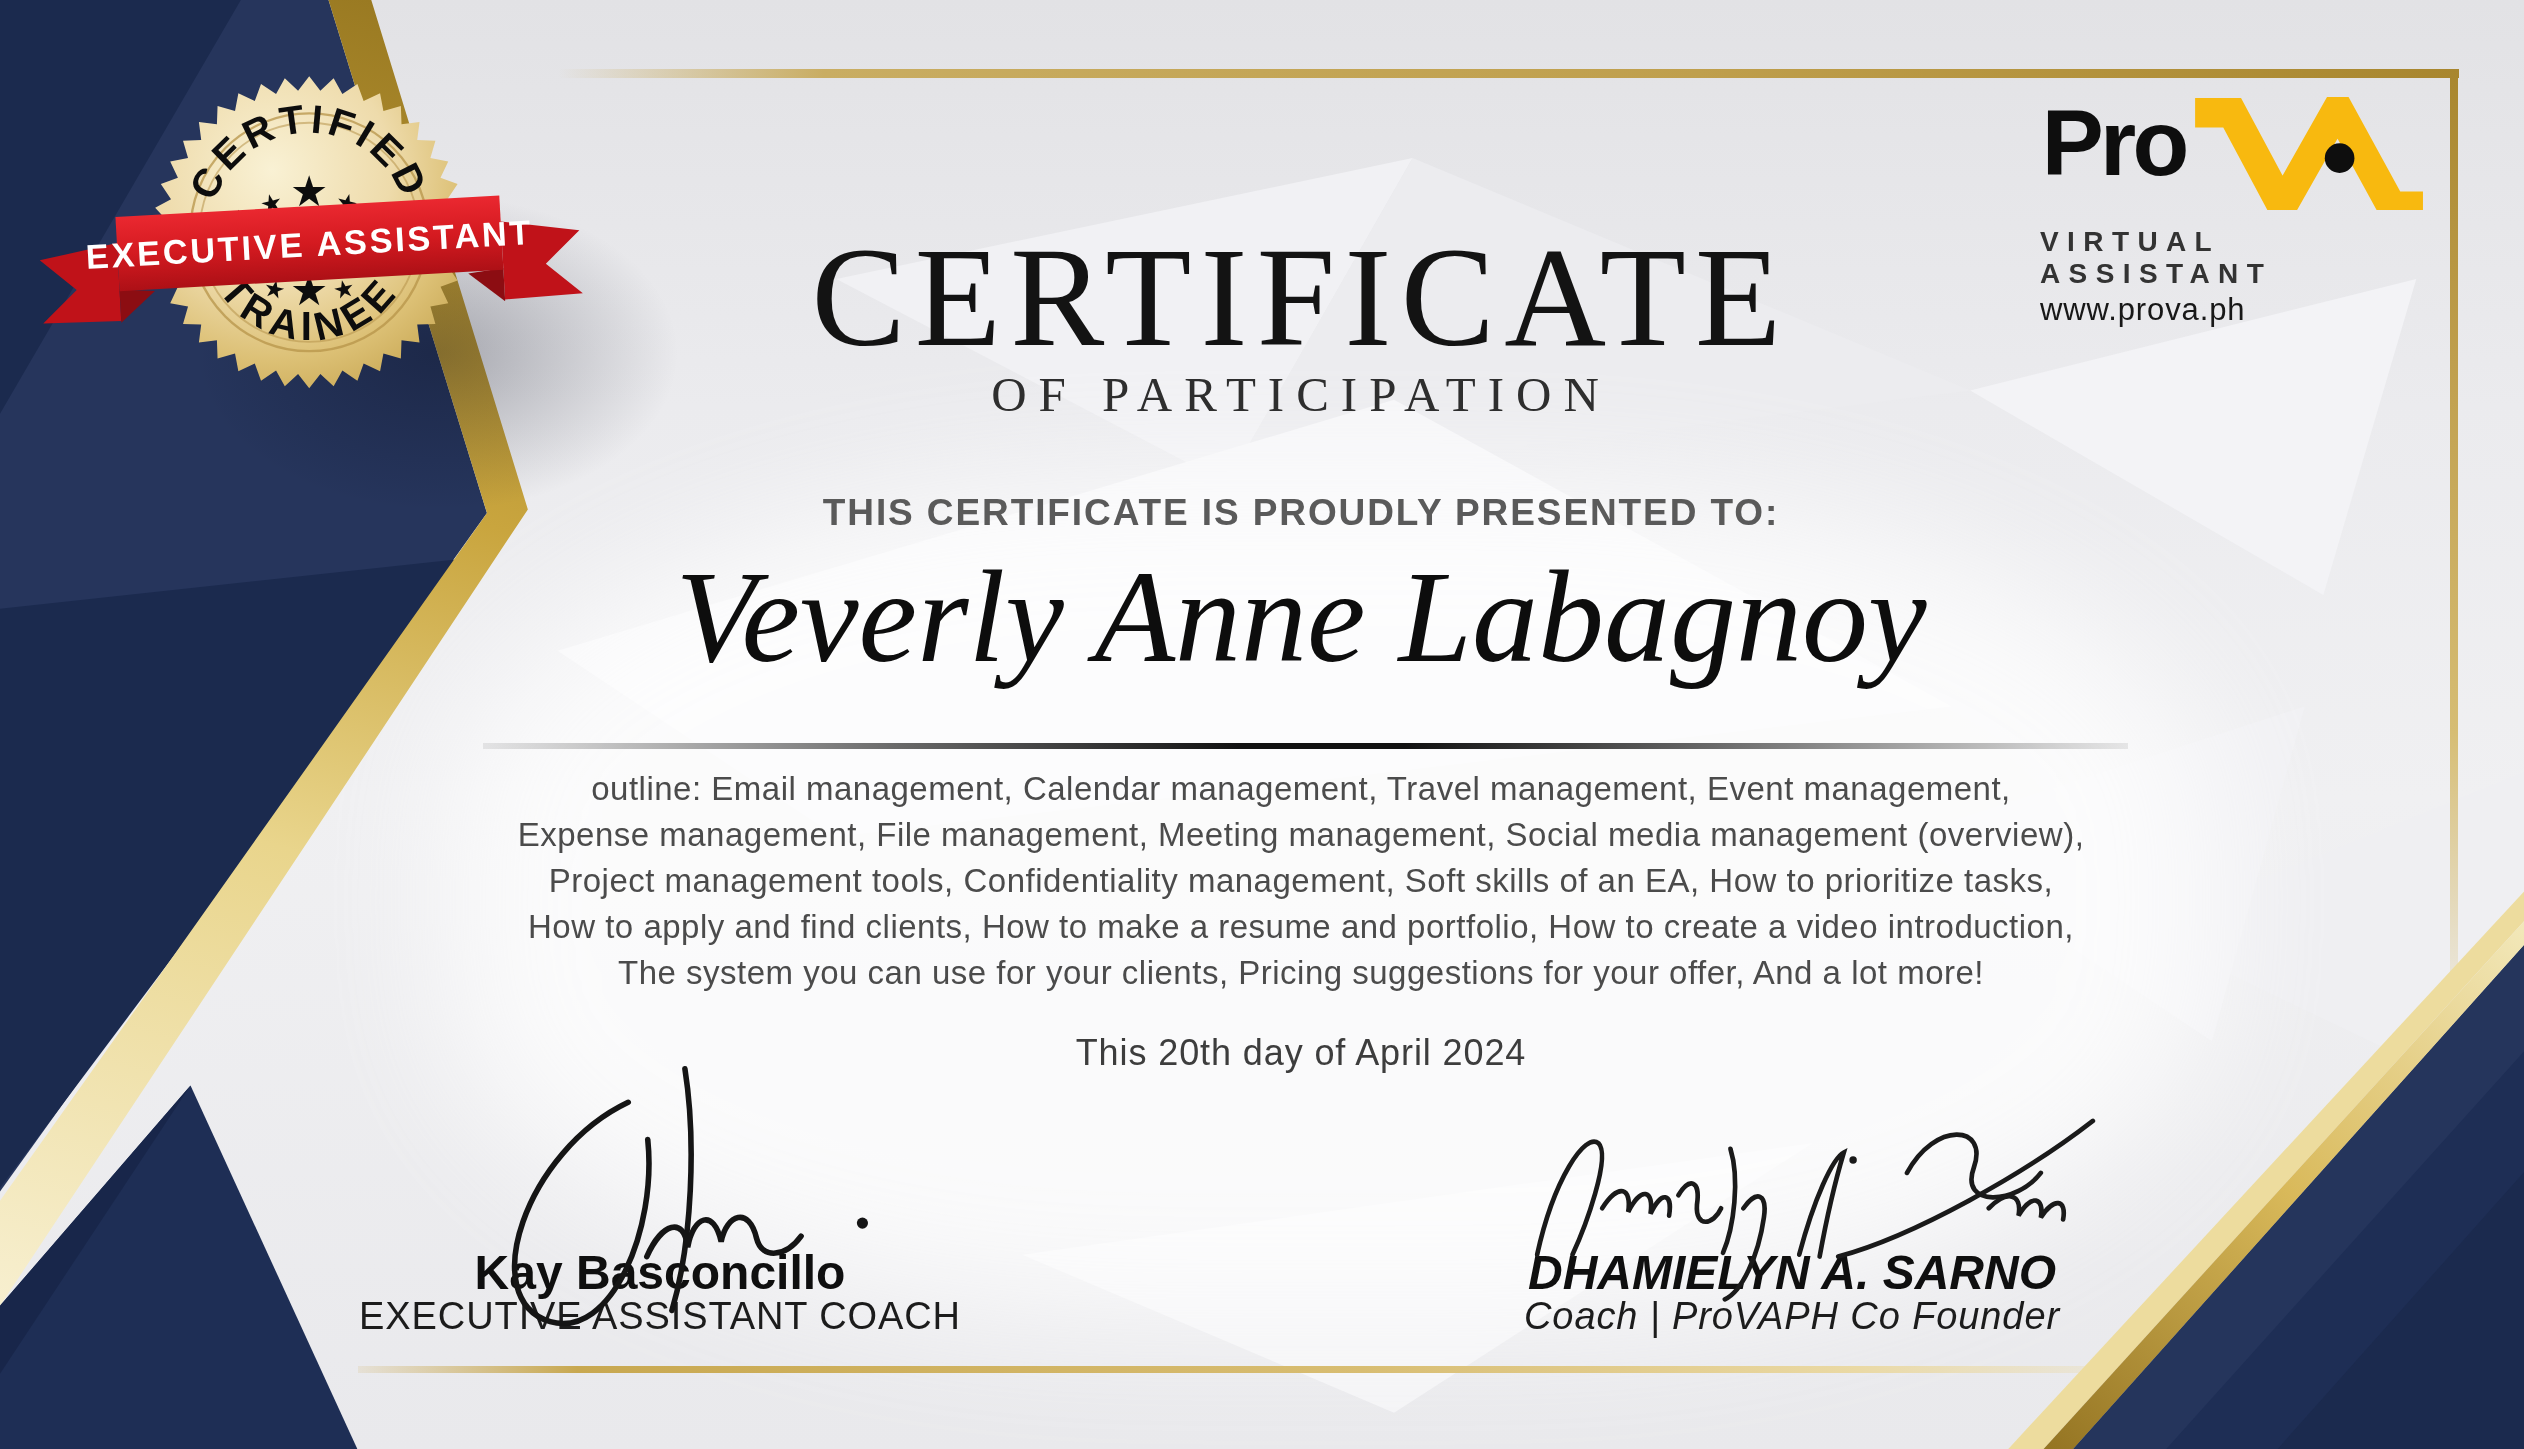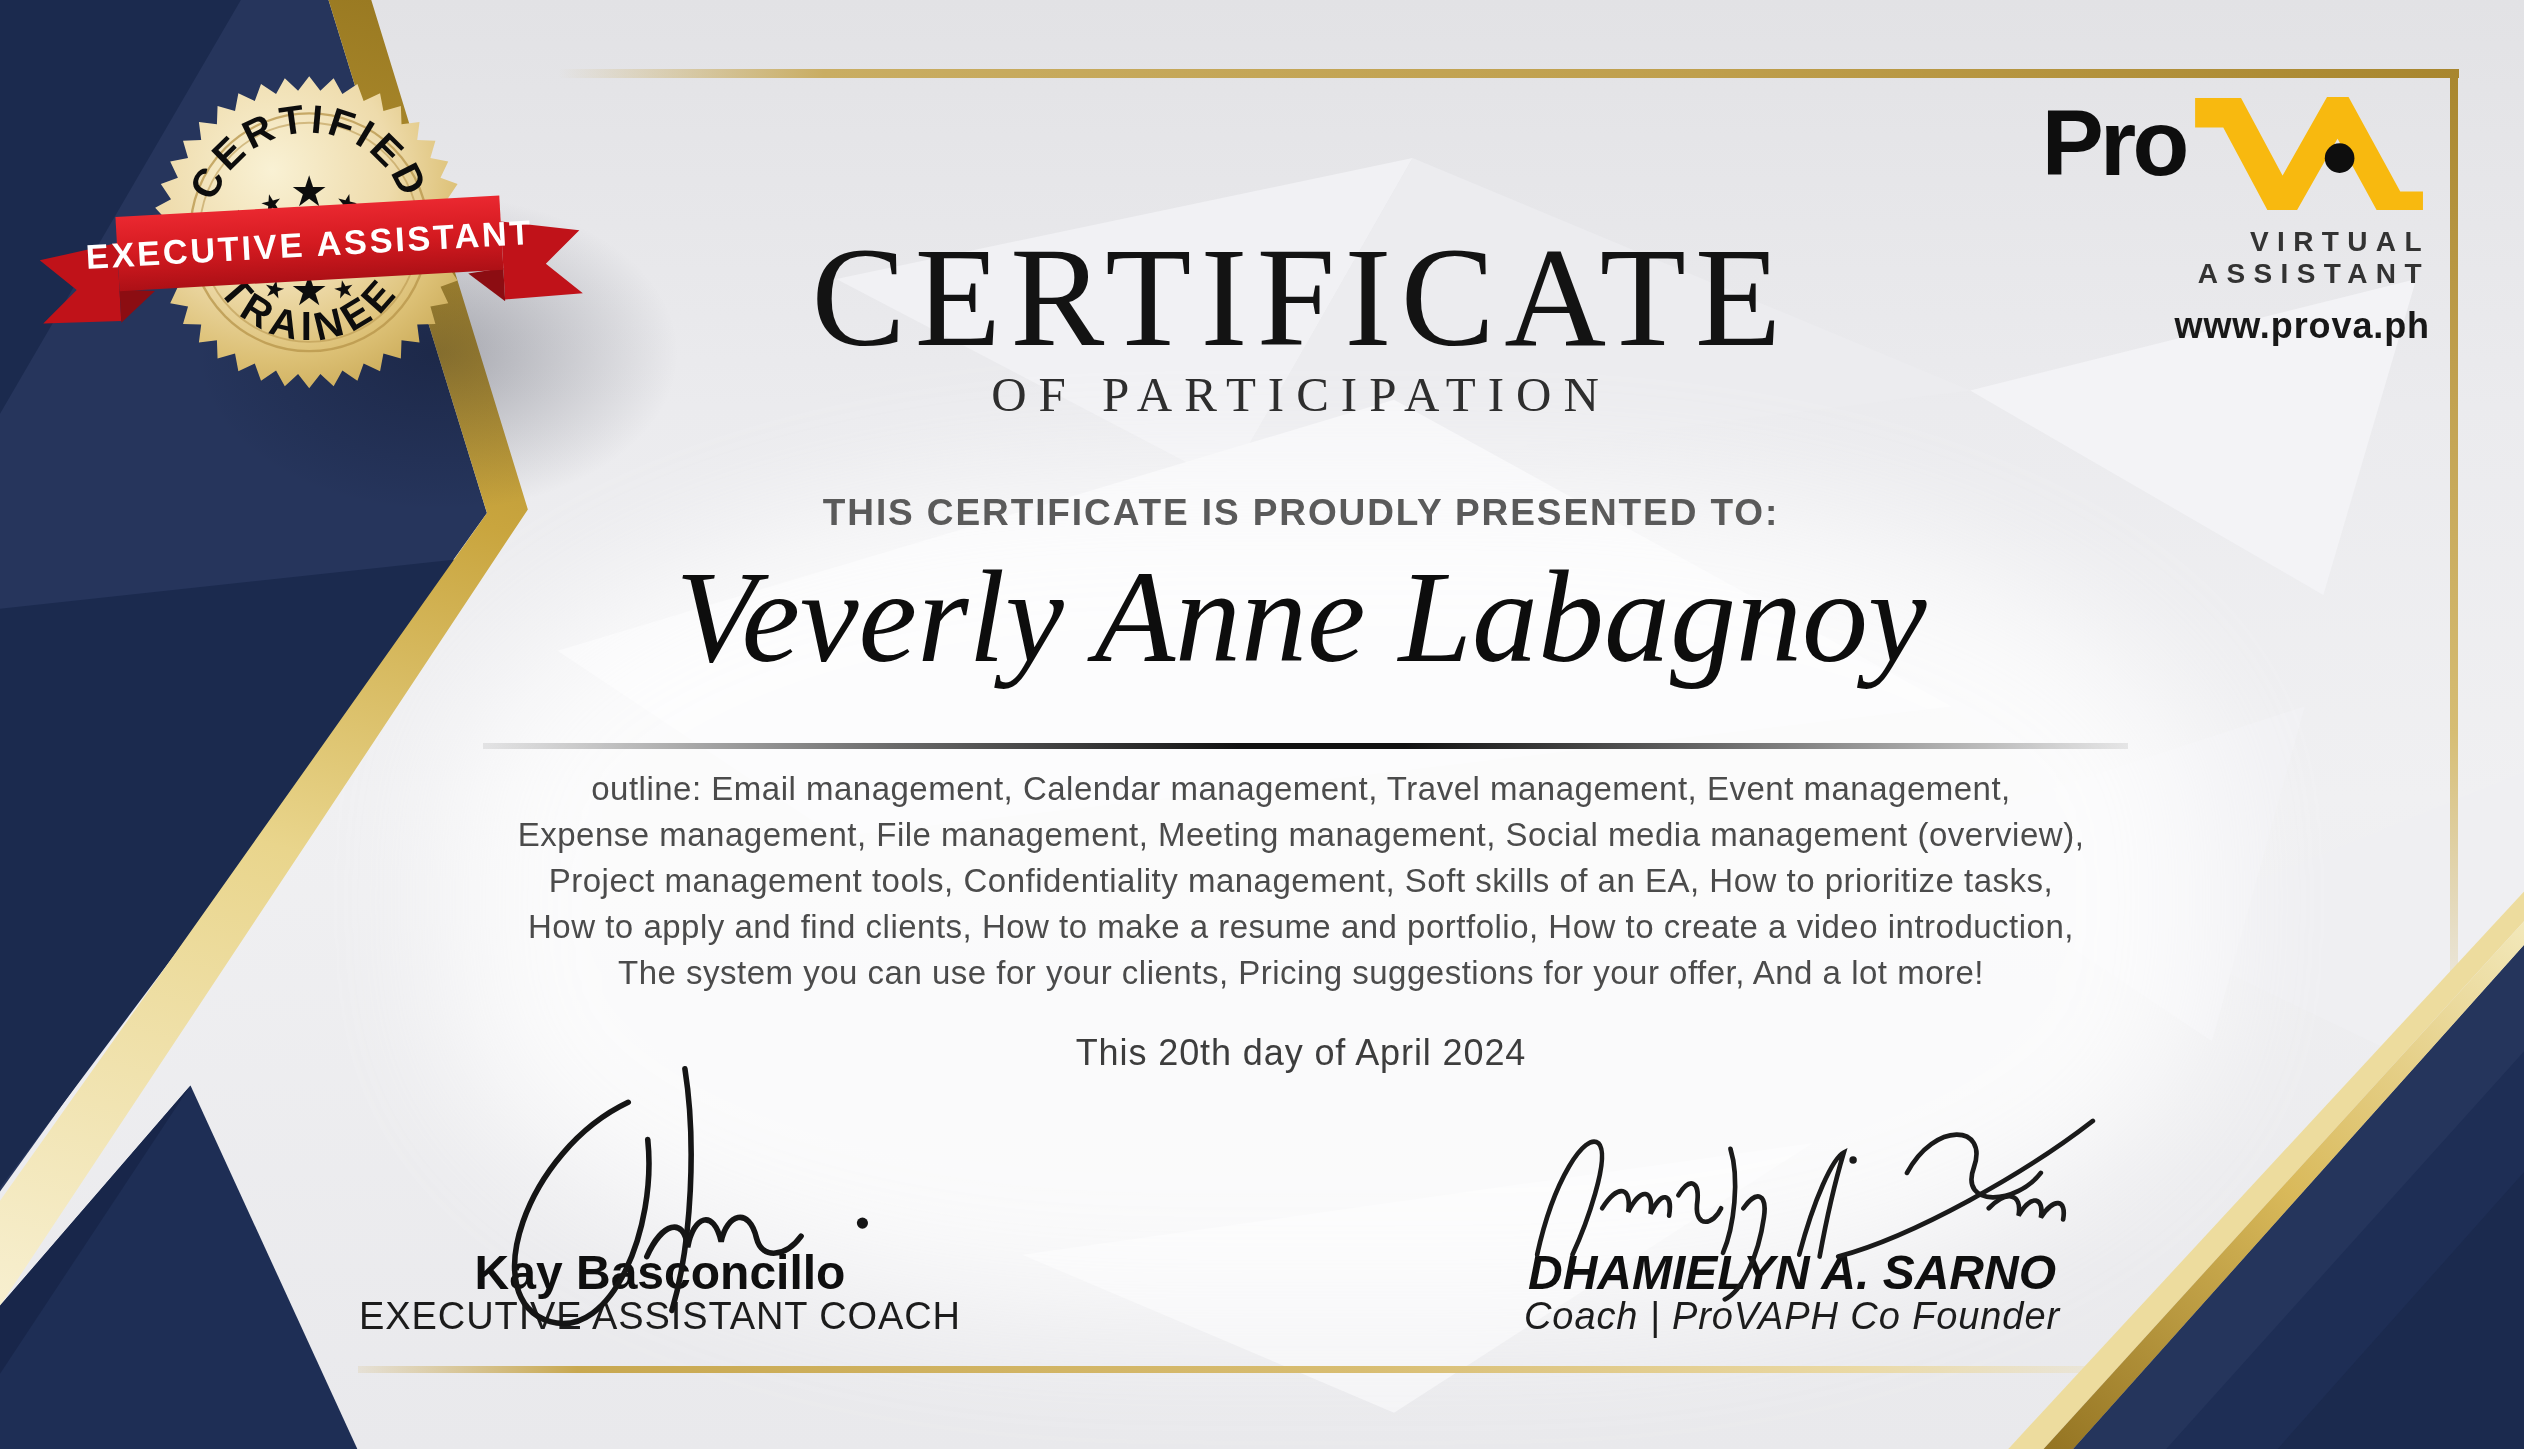--- a/index.html
+++ b/index.html
@@ -21,25 +21,25 @@
   .sig-title{font-size:38px;font-weight:400;color:#1c1c1c;letter-spacing:0.9px;line-height:1;}
   .sig-block{width:706px;text-align:center;}
   .sig-left{left:307px;top:1249px;}
   .sig-right{left:1439px;top:1249px;font-style:italic;}
   .goldline{background:linear-gradient(90deg,rgba(197,164,84,0) 0%,#c9ad62 14%,#bf9f4c 60%,#a8862e 100%);}
   .goldline-top{left:558px;top:69px;width:1901px;height:9.3px;}
   .goldline-right{left:2450px;top:69px;width:8.4px;height:948px;
       background:linear-gradient(180deg,#a8862e 0%,#c2a251 35%,#d6bd74 70%,rgba(220,203,140,.08) 100%);}
   .goldline-bottom{left:358px;top:1366px;width:1826px;height:7.4px;
       background:linear-gradient(90deg,rgba(205,171,86,.15) 0%,#c8a850 12%,#d8bd72 55%,#ead9a4 82%,rgba(234,217,164,0) 100%);}
-  .logo{left:2040px;top:97px;width:390px;text-align:right;}
+  .logo{left:2040px;top:97px;width:390px;text-align:left;}
   .logo-row{display:flex;align-items:flex-start;justify-content:center;}
   .logo-pro{font-size:93px;font-weight:700;letter-spacing:-3.7px;color:#0e0e0e;line-height:1;}
   .logo-tag{margin-top:16px;font-size:28px;font-weight:700;letter-spacing:8.4px;color:#333;}
-  .logo-site{margin-top:15px;font-size:36px;font-weight:700;letter-spacing:0.9px;color:#181818;}
+  .logo-site{margin-top:2px;font-size:31px;font-weight:400;letter-spacing:0.9px;color:#181818;}
   svg text{font-family:"Liberation Sans",sans-serif;}
 </style>
 </head>
 <body>
 
 <div class="stage">
 
   <svg class="abs" style="left:0;top:0;" width="2525" height="1450" viewBox="0 0 2717 1560">
     <polygon points="900,300 1520,170 1320,520" fill="#f1f1f4"></polygon>
     <polygon points="1520,170 2120,420 1320,520" fill="#ececef"></polygon>

